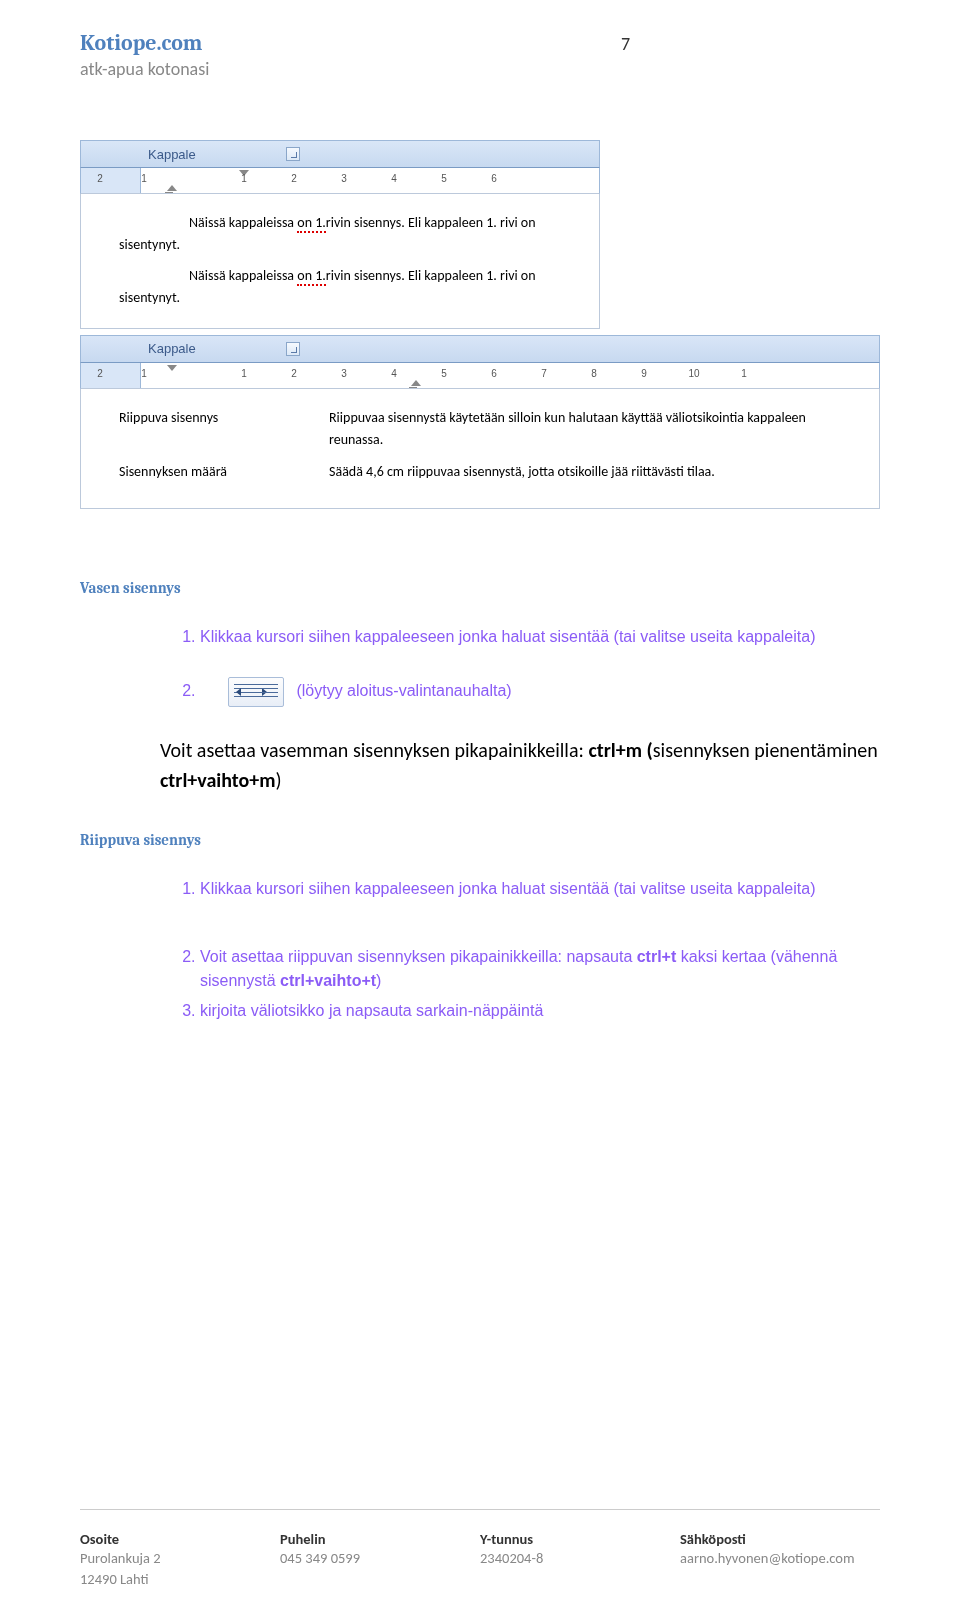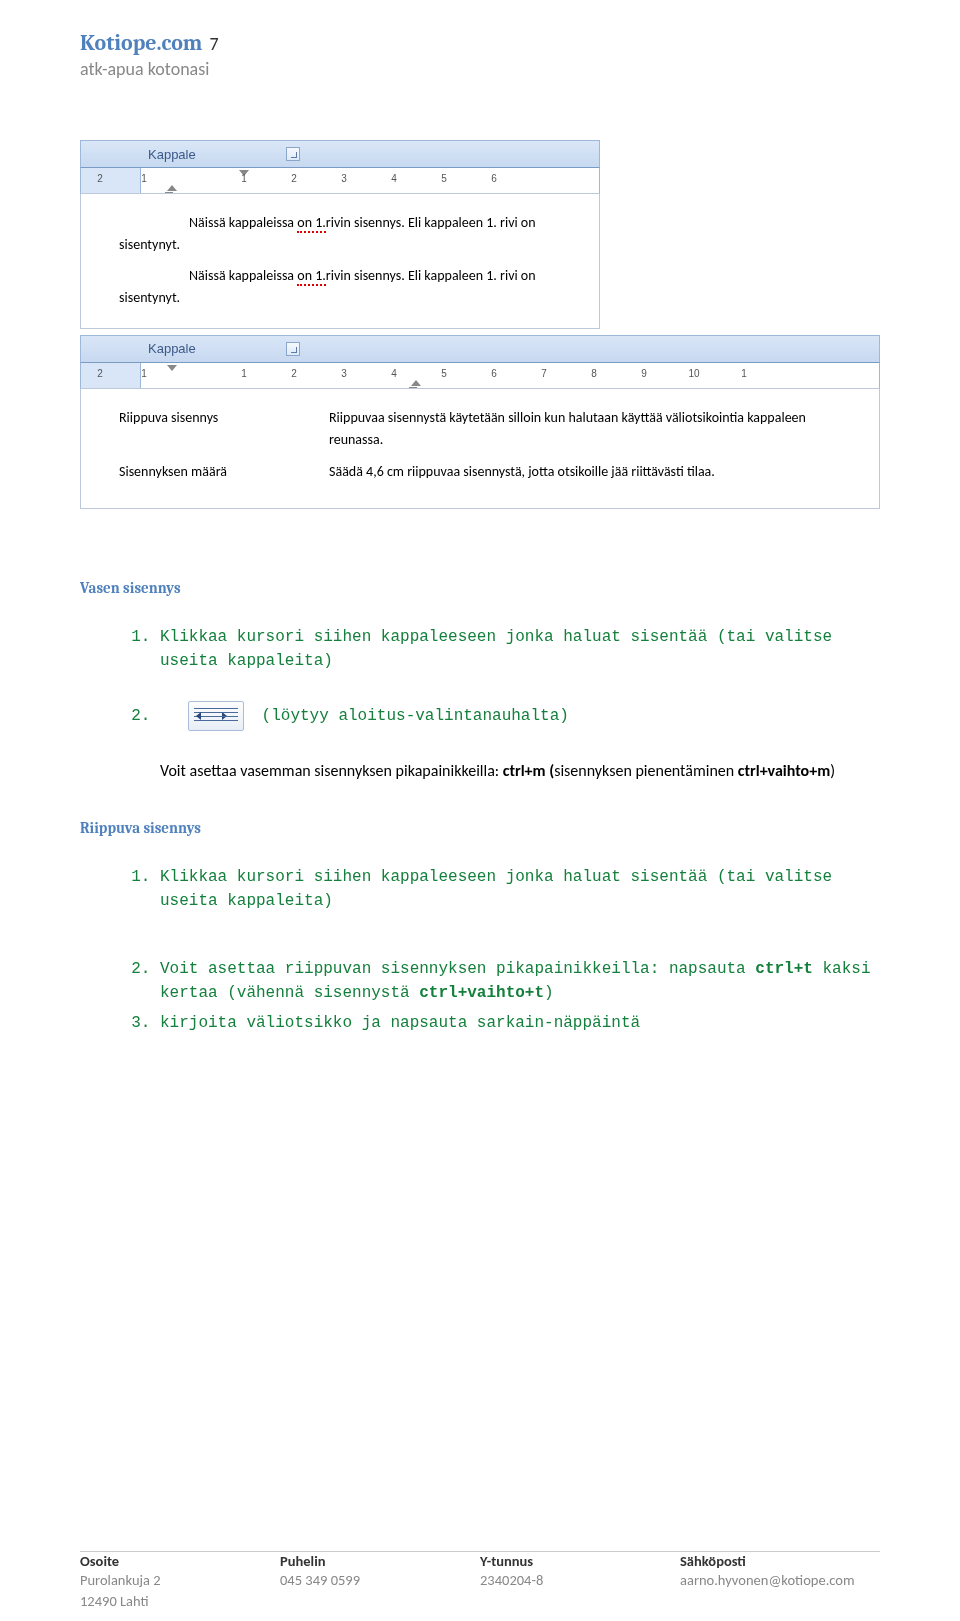--- a/index.html
+++ b/index.html
@@ -5,21 +5,21 @@
   * { box-sizing: border-box; margin: 0; padding: 0; }
   body {
     font-family: Cambria, Georgia, serif;
     background: #fff;
     color: #000;
     width: 960px;
     padding: 30px 80px 40px 80px;
     position: relative;
     min-height: 1621px;
   }
-  .header-row { display: flex; justify-content: flex-start; align-items: baseline; }
+  .header-row { display: flex; justify-content: space-between; align-items: baseline; }
   .brand { color: #4f81bd; font-weight: bold; font-size: 22px; }
   .page-num { font-family: Calibri, Arial, sans-serif; font-size: 18px; color: #333; margin-right: 250px; }
   .tagline { font-family: Calibri, Arial, sans-serif; color: #888; font-size: 18px; margin-top: 2px; }
 
   .screenshot-wrap { margin-top: 60px; border-radius: 21px; }
 
   
   .ribbon {
     background: linear-gradient(#d9e6f7, #c7d9f0);
     border: 1px solid #9db8d9;
@@ -119,24 +119,24 @@
     font-family: Cambria, Georgia, serif;
     font-weight: bold;
     font-size: 15px;
     margin-top: 70px;
     margin-bottom: 28px;
   }
   h2.section.second { margin-top: 36px; }
 
   ol.steps {
     list-style: decimal;
-    margin-left: 80px;
-    font-family: Liberation Mono, monospace;
+    margin-left: 120px;
+    font-family: Liberation Sans, sans-serif;
     font-size: 16px;
-    color: #15803d;
+    color: #8b5cf6;
   }
   ol.steps li { margin-bottom: 28px; line-height: 1.5; }
   ol.steps li.with-icon { display: list-item; padding-left: 28px; }
   .indent-icon {
     display: inline-block;
     vertical-align: middle;
     width: 56px; height: 30px;
     background: linear-gradient(#fdfdfd,#e8eef7);
     border: 1px solid #a9bdd9;
     border-radius: 2px;
@@ -159,32 +159,32 @@
     width: 0; height: 0;
     border-top: 4px solid transparent;
     border-bottom: 4px solid transparent;
   }
   .indent-arrow.left { left: 7px; border-right: 5px solid #2a4a7a; }
   .indent-arrow.right { left: 33px; border-left: 5px solid #2a4a7a; }
 
   .body-para {
     margin-left: 80px;
     font-family: Calibri, Arial, sans-serif;
-    font-size: 16px;
+    font-size: 20px;
     line-height: 1.5;
     margin-bottom: 20px;
   }
 
   
   .footer {
     position: absolute;
-    bottom: 10px;
+    bottom: 32px;
     left: 80px; right: 80px;
     border-top: 1px solid #ccc;
-    padding-top: 0;
+    padding-top: 20px;
     display: flex;
     font-family: Calibri, Arial, sans-serif;
     font-size: 14.5px;
   }
   .footer-col { flex: 1; }
   .footer-head { font-weight: bold; color: #333; }
   .footer-body { color: #888; line-height: 1.4; }
 </style>
 </head>
 <body>

